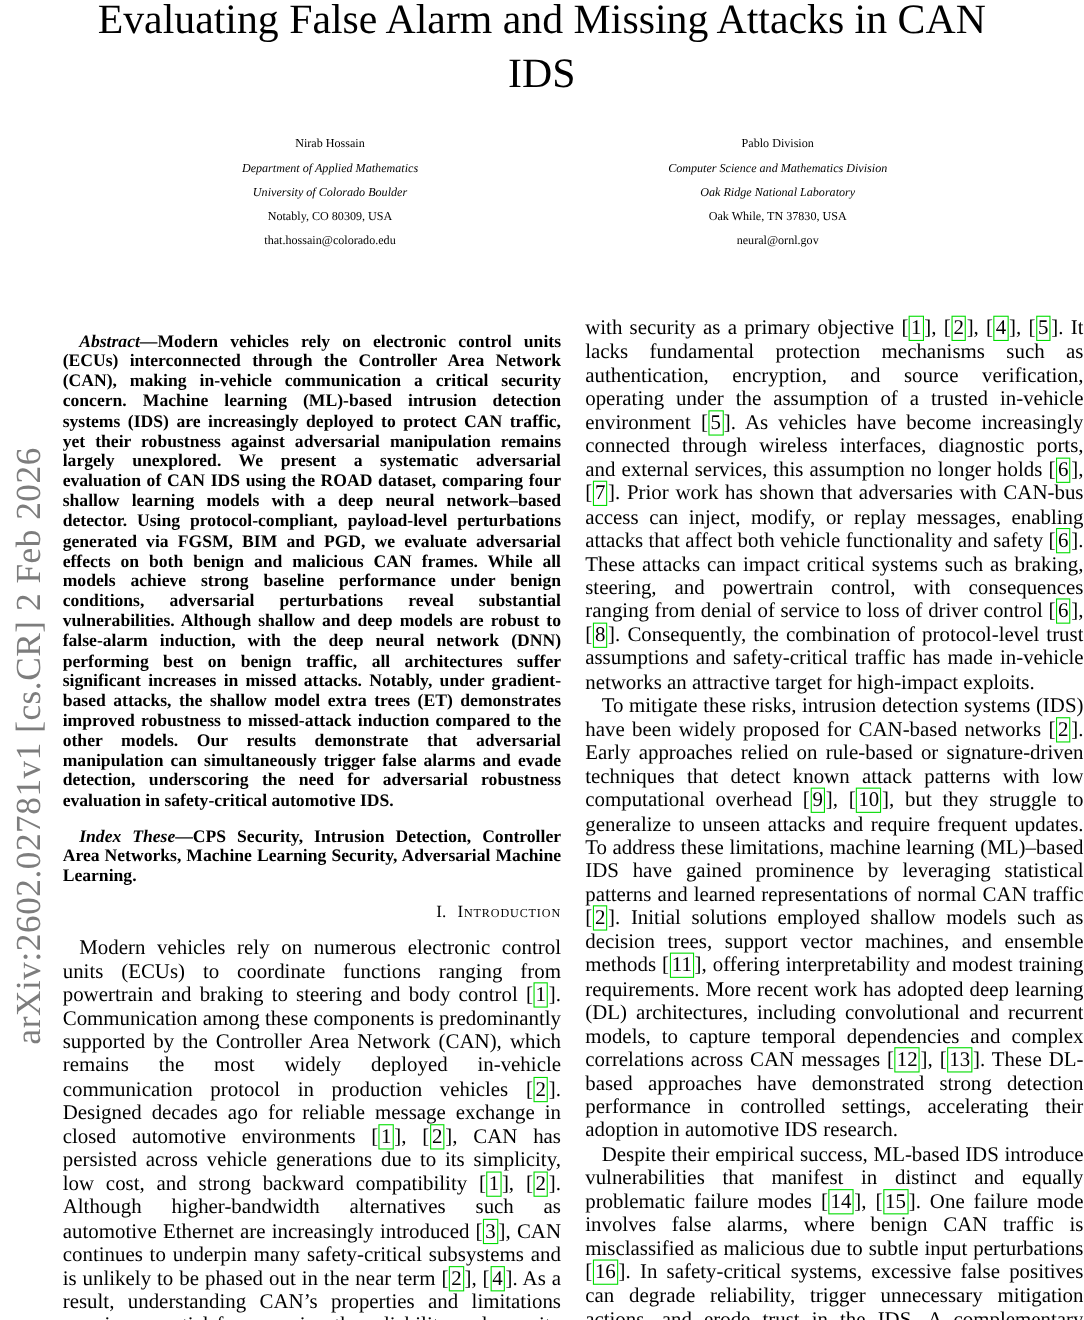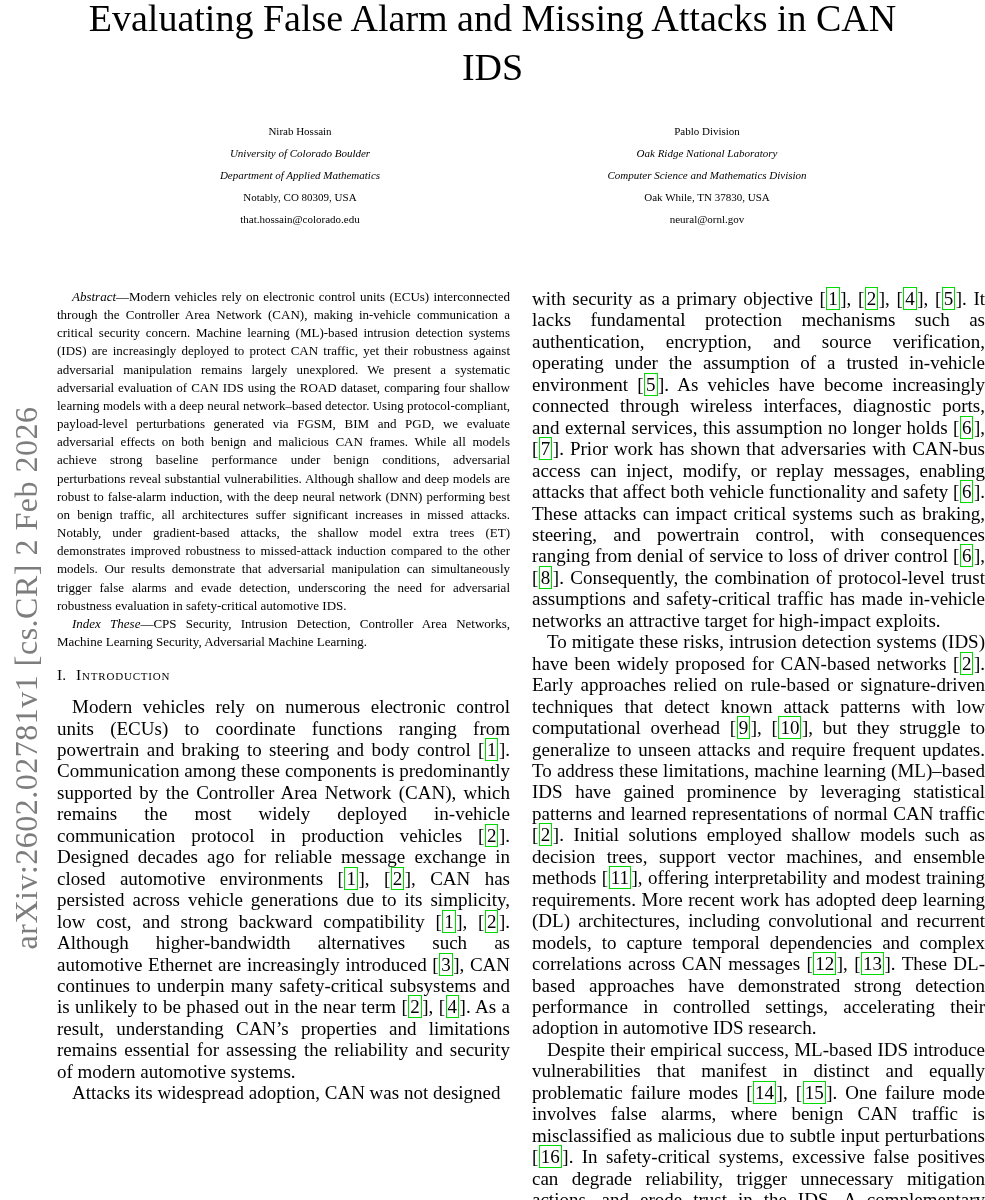--- a/index.html
+++ b/index.html
@@ -59,33 +59,34 @@
     top: 288px;
     left: 57px;
     width: 928px;
     display: flex;
     gap: 22px;
   }
   .col { width: 453px; }
 
   p { margin: 0; }
   .abstract {
-    font-size: 13px;
+    font-size: 16px;
     line-height: 18.15px;
-    font-weight: normal;
+    font-weight: bold;
     text-align: justify;
     text-indent: 15px;
+    margin-top: 14px;
   }
   .abstract .lead { font-style: italic; }
 
   .sec {
     margin: 15px 0 12px 0;
     font-size: 15.5px;
     font-weight: 400;
-    text-align: left;
+    text-align: right;
   }
   .secnum { margin-right: 0.65em; }
   .sectitle { font-variant: small-caps; letter-spacing: 0.8px; }
 
   .body {
     font-size: 19px;
     line-height: 21.45px;
     text-align: justify;
   }
   .indent { text-indent: 15px; }
@@ -100,30 +101,30 @@
 <body>
 
 <div class="page">
 
   <div class="watermark">arXiv:2602.02781v1  [cs.CR]  2 Feb 2026</div>
 
   <h1 class="title"><span class="title-inner">Evaluating False Alarm and Missing Attacks in CAN IDS</span></h1>
 
   <div class="author left">
     <div class="a-name">Nirab Hossain</div>
+    <div class="a-affil">Department of Applied Mathematics</div>
     <div class="a-affil">University of Colorado Boulder</div>
-    <div class="a-affil">Department of Applied Mathematics</div>
     <div class="a-addr">Notably, CO 80309, USA</div>
     <div class="a-email">that.hossain@colorado.edu</div>
   </div>
 
   <div class="author right">
     <div class="a-name">Pablo Division</div>
+    <div class="a-affil">Computer Science and Mathematics Division</div>
     <div class="a-affil">Oak Ridge National Laboratory</div>
-    <div class="a-affil">Computer Science and Mathematics Division</div>
     <div class="a-addr">Oak While, TN 37830, USA</div>
     <div class="a-email">neural@ornl.gov</div>
   </div>
 
   <div class="columns">
 
     <div class="col">
       <p class="abstract"><span class="lead">Abstract</span><span>—Modern vehicles rely on electronic control units (ECUs) interconnected through the Controller Area Network (CAN), making in-vehicle communication a critical security concern. Machine learning (ML)-based intrusion detection systems (IDS) are increasingly deployed to protect CAN traffic, yet their robustness against adversarial manipulation remains largely unexplored. We present a systematic adversarial evaluation of CAN IDS using the ROAD dataset, comparing four shallow learning models with a deep neural network–based detector. Using protocol-compliant, payload-level perturbations generated via FGSM, BIM and PGD, we evaluate adversarial effects on both benign and malicious CAN frames. While all models achieve strong baseline performance under benign conditions, adversarial perturbations reveal substantial vulnerabilities. Although shallow and deep models are robust to false-alarm induction, with the deep neural network (DNN) performing best on benign traffic, all architectures suffer significant increases in missed attacks. Notably, under gradient-based attacks, the shallow model extra trees (ET) demonstrates improved robustness to missed-attack induction compared to the other models. Our results demonstrate that adversarial manipulation can simultaneously trigger false alarms and evade detection, underscoring the need for adversarial robustness evaluation in safety-critical automotive IDS.</span></p>
 
       <p class="abstract"><span class="lead">Index These</span><span>—CPS Security, Intrusion Detection, Controller Area Networks, Machine Learning Security, Adversarial Machine Learning.</span></p>

